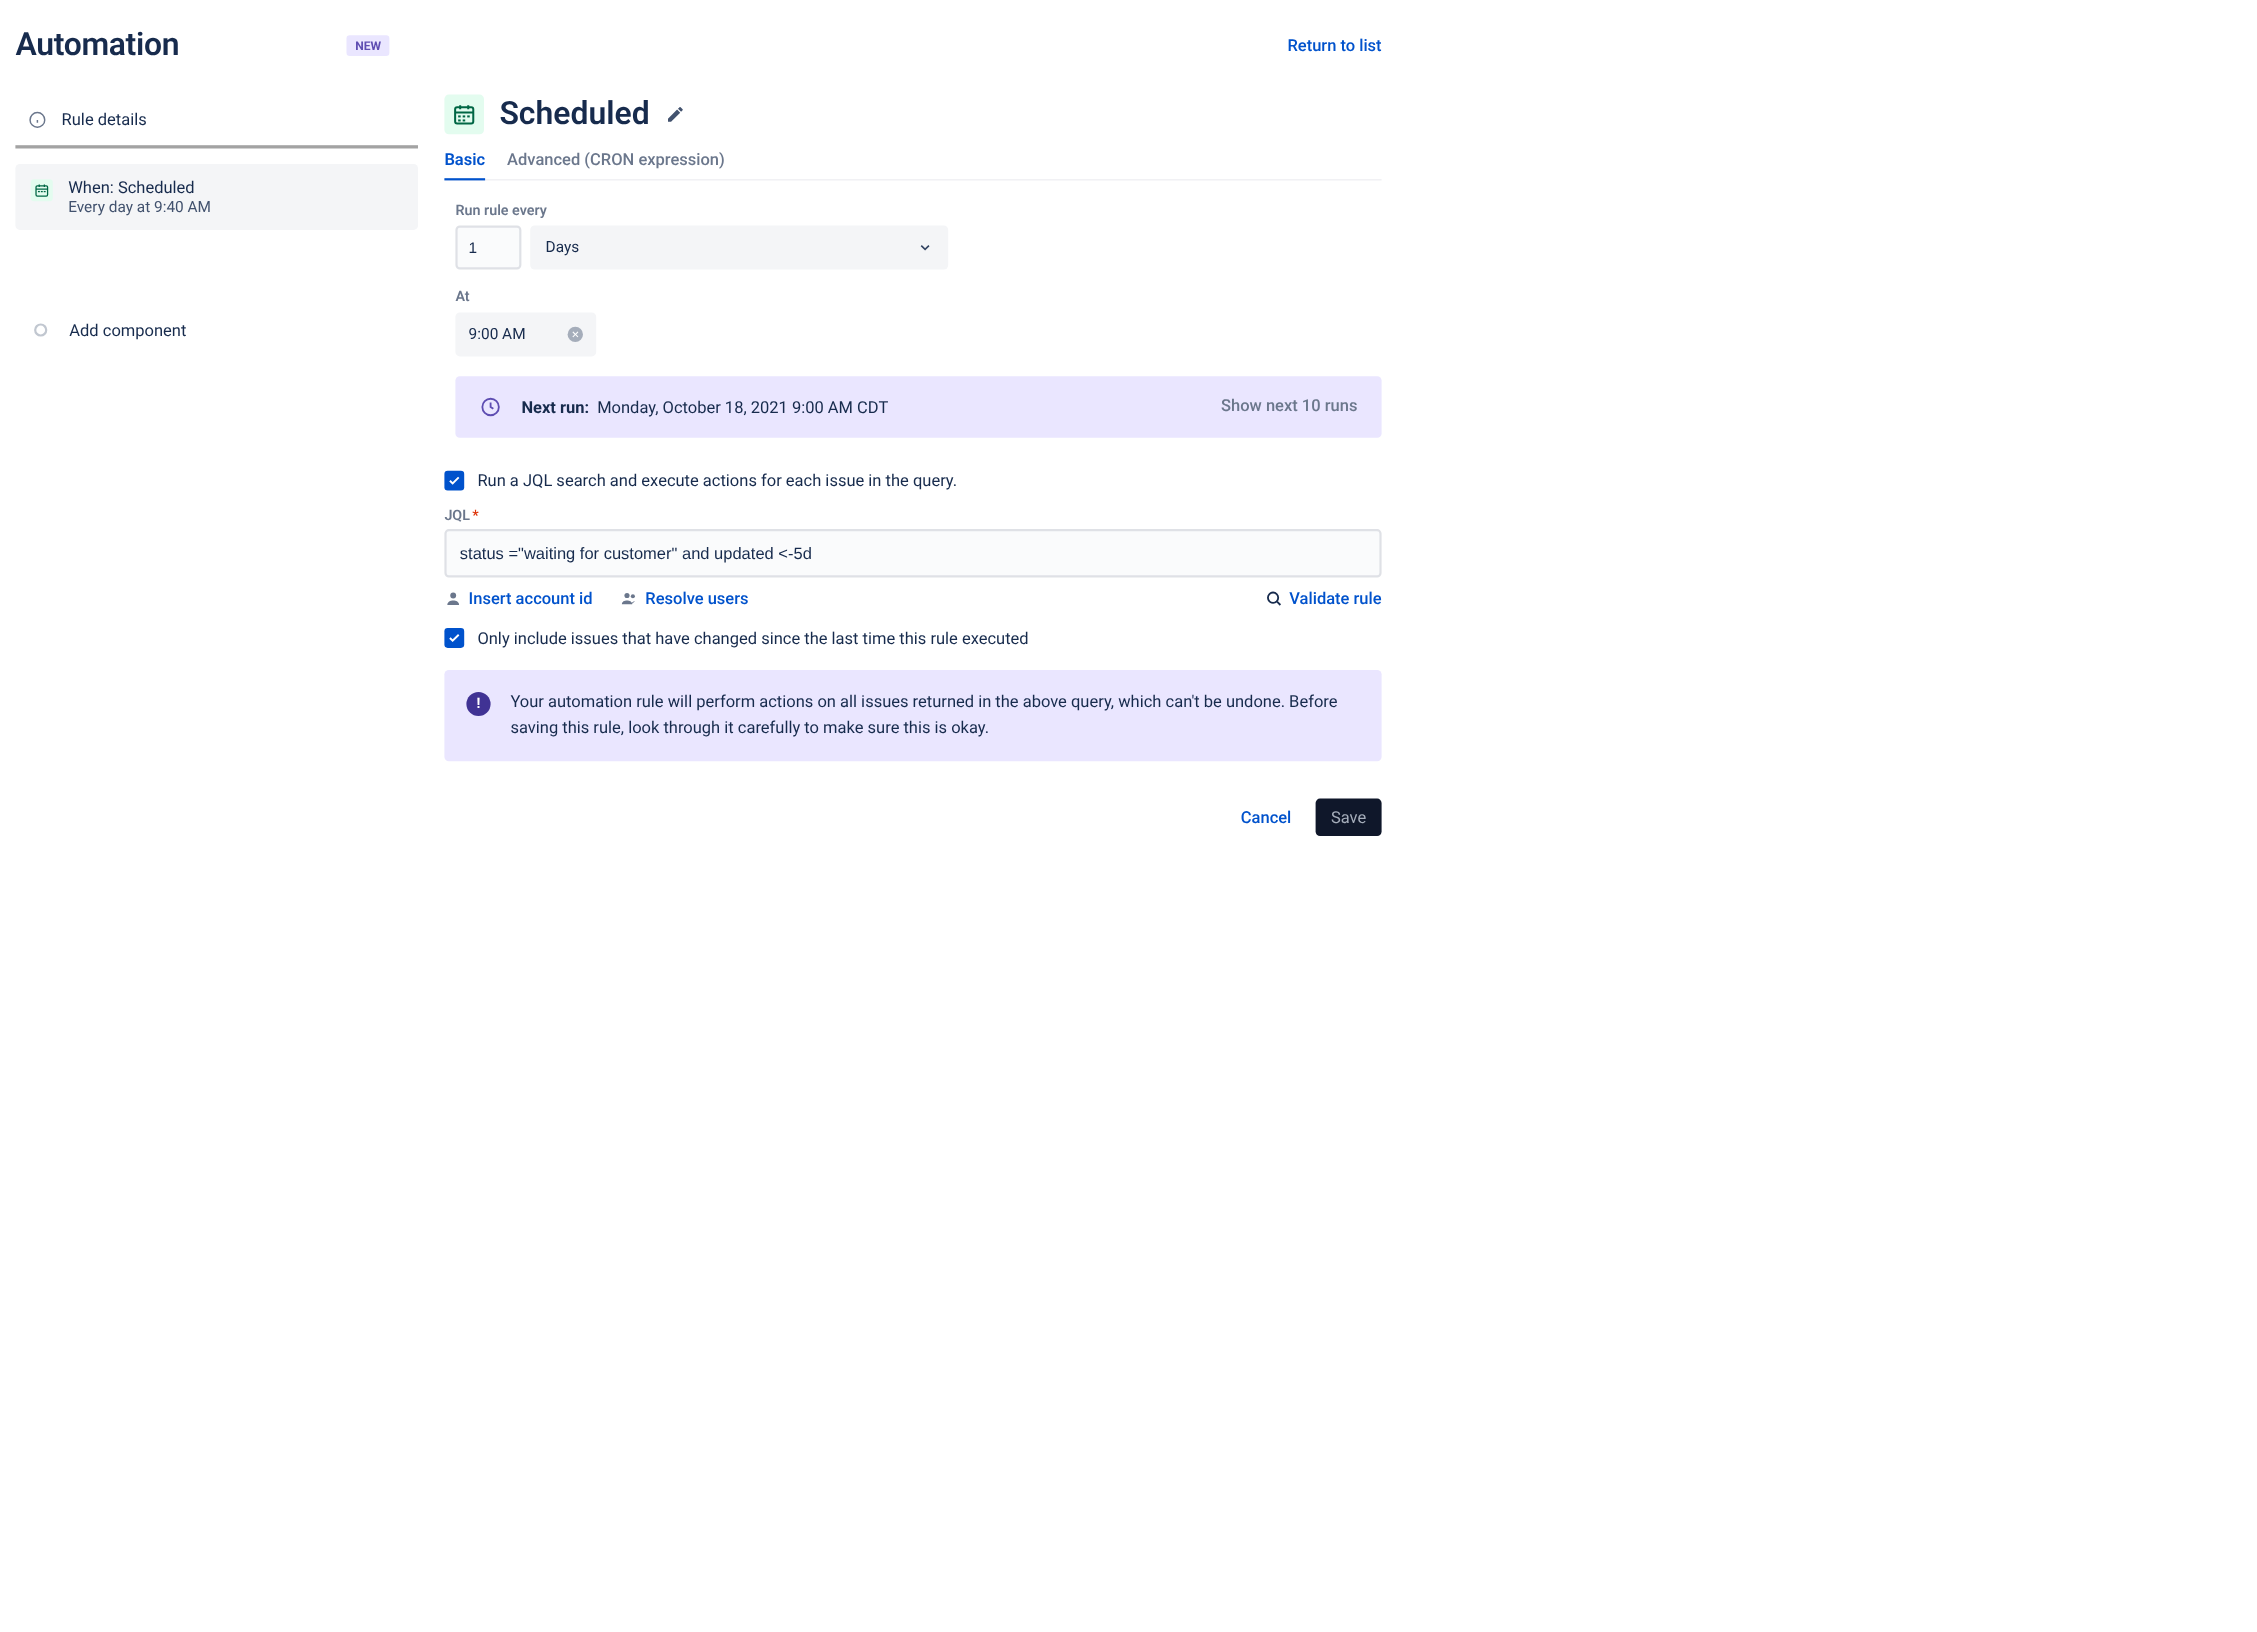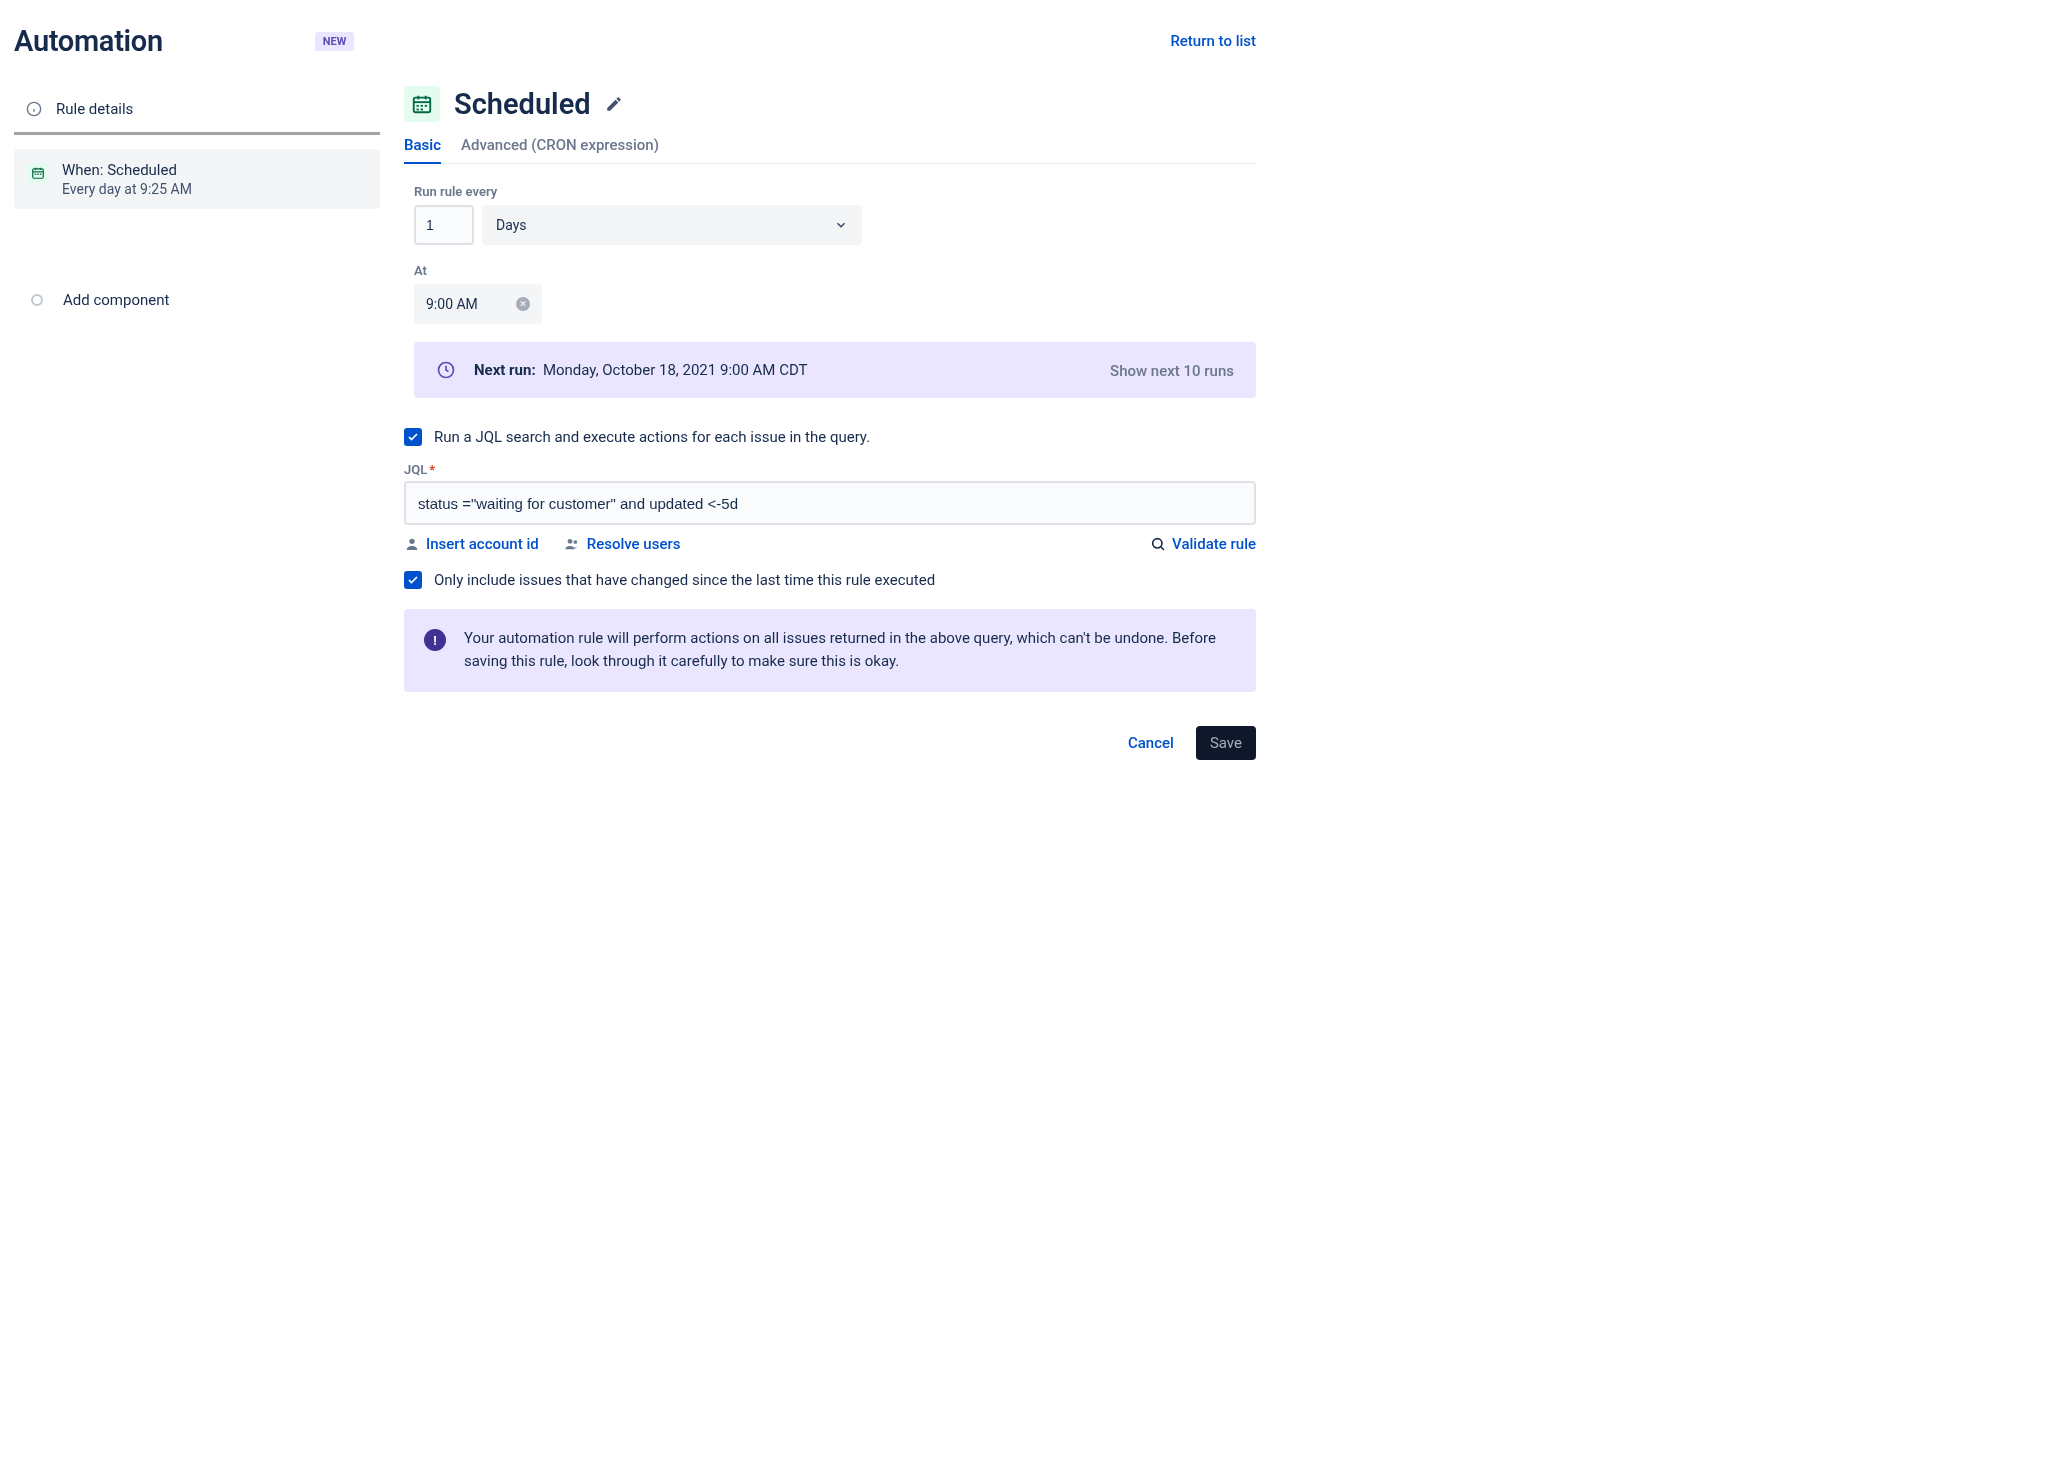--- a/index.html
+++ b/index.html
@@ -229,21 +229,21 @@
     cursor: pointer;
   }
   .chev-down {
     color: #344563;
   }
   .next-run-banner {
     background: #EAE6FF;
     border-radius: 4px;
     padding: 18px 22px;
     display: flex;
-    align-items: flex-end;
+    align-items: flex-start;
     justify-content: space-between;
     margin-top: 14px;
     margin-bottom: 30px;
   }
   .next-run-left {
     display: flex;
     align-items: center;
     gap: 18px;
   }
   .clock-icon {
@@ -415,21 +415,21 @@
               <line x1="3" y1="10" x2="21" y2="10" stroke="currentColor" stroke-width="2"></line>
               <line x1="8" y1="3" x2="8" y2="7" stroke="currentColor" stroke-width="2"></line>
               <line x1="16" y1="3" x2="16" y2="7" stroke="currentColor" stroke-width="2"></line>
               <rect x="6" y="13" width="3" height="2"></rect>
               <rect x="10.5" y="13" width="3" height="2"></rect>
               <rect x="15" y="13" width="3" height="2"></rect>
             </svg>
         </span>
         <div>
           <div class="trigger-title">When: Scheduled</div>
-          <div class="trigger-sub">Every day at 9:25 AM</div>
+          <div class="trigger-sub">Every day at 9:40 AM</div>
         </div>
       </div>
 
       <div class="add-component-row">
         <span class="circle-dot"></span>
         <span class="add-comp-label">Add component</span>
       </div>
     </div>
 
     <div class="main">

